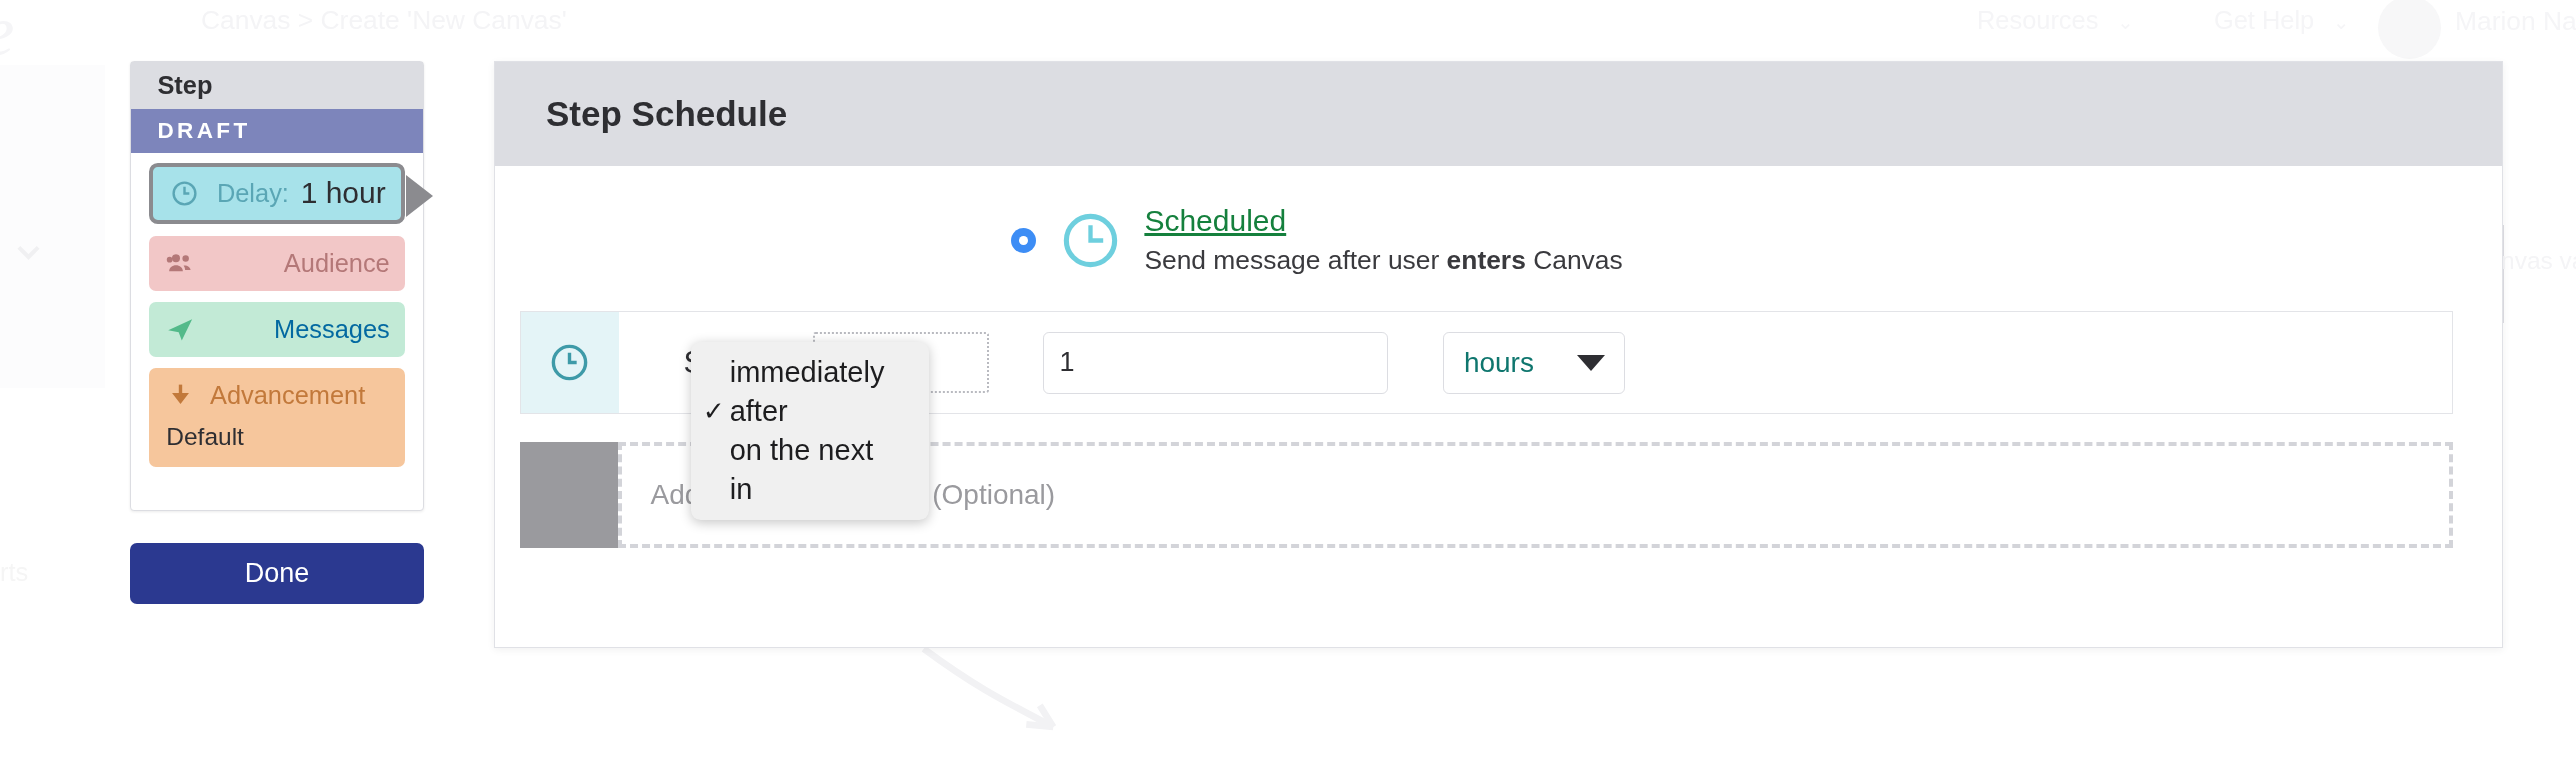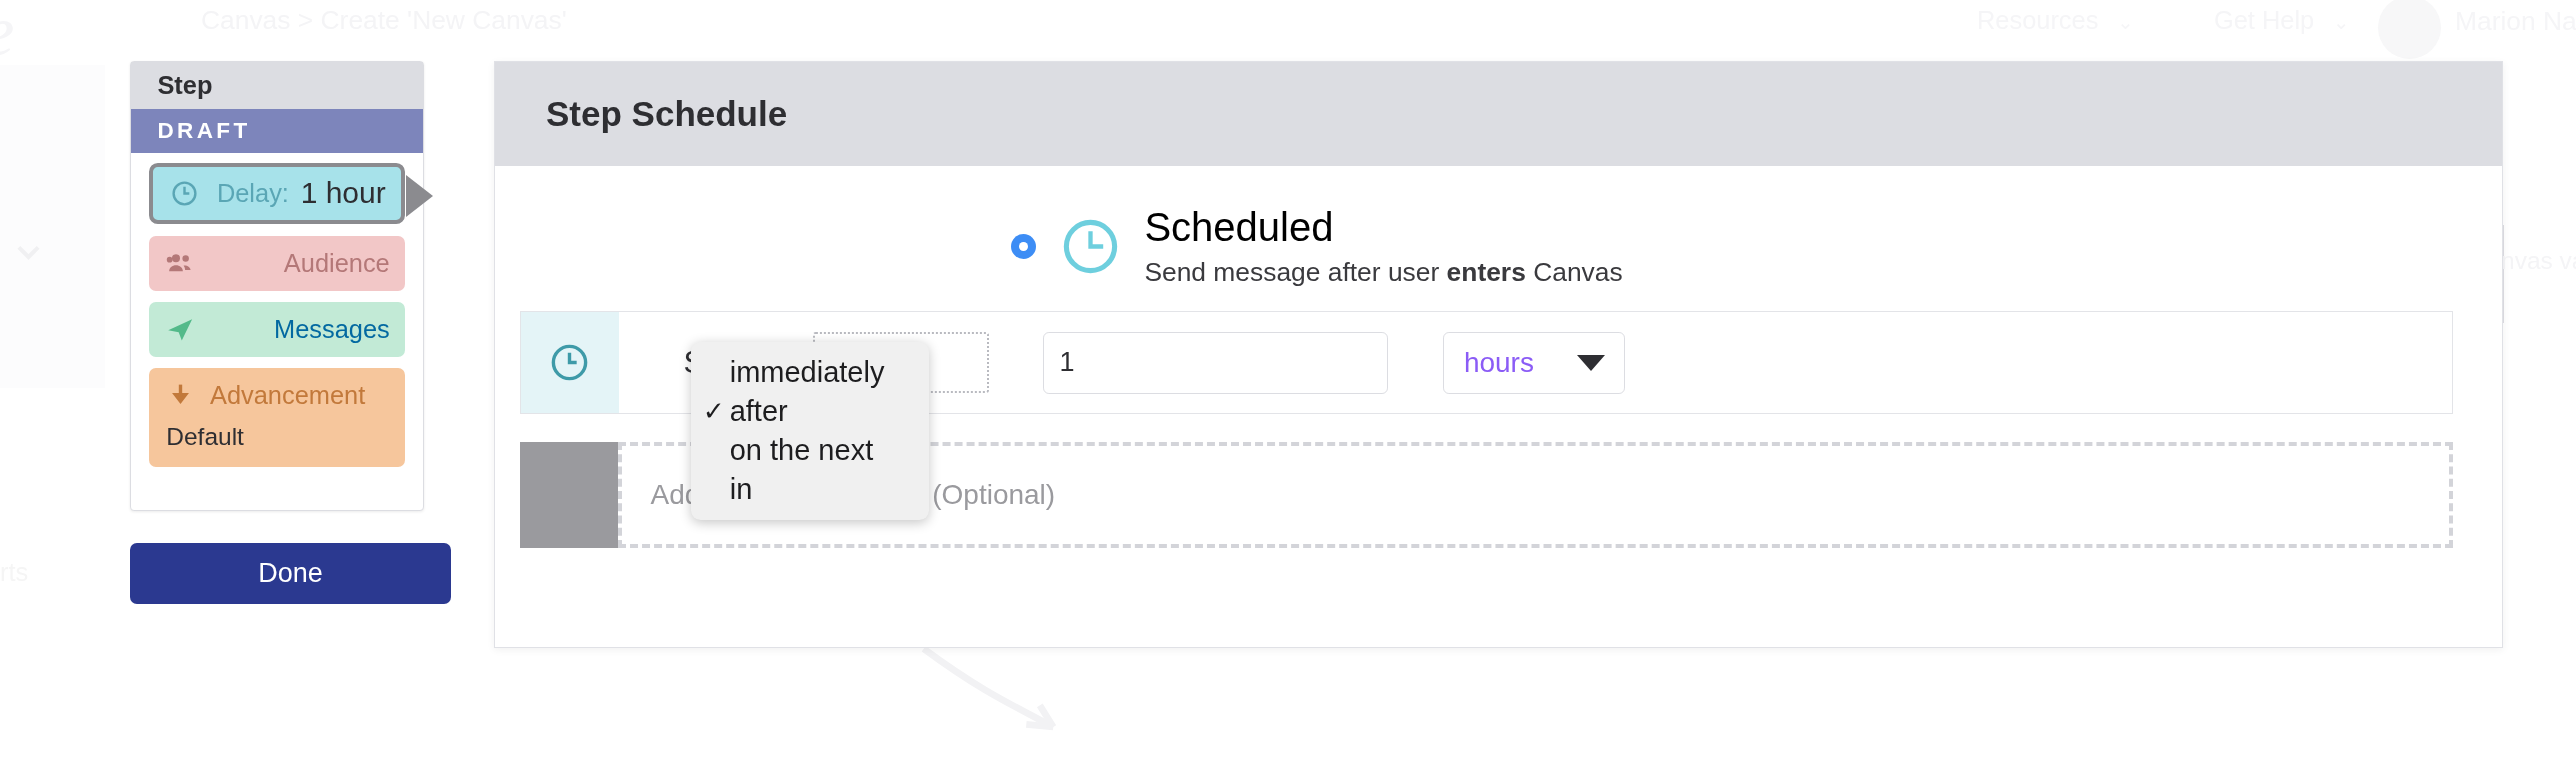--- a/index.html
+++ b/index.html
@@ -136,21 +136,21 @@
   .chip-messages { background:#c2ead6; }
   .chip-messages .chip-label { color:#0369a1; }
   .chip-advancement {
     background:#f6c69c; height:auto; display:block; padding:12.7px 15.7px 15.7px 15.7px;
   }
   .adv-row { display:flex; align-items:center; }
   .adv-row .chip-label { color:#c2793b; }
   .adv-default { font-size:24.5px; color:#2e2e32; margin-top:13.7px; padding-left:2px; }
 
   .done-btn {
-    position:absolute; left:130px; top:543px; width:321px; height:61px;
+    position:absolute; left:130px; top:543px; width:294px; height:61px;
     background:#2b3990; color:#ffffff; border:none; border-radius:6.9px;
     font-size:27px; font-family:"Liberation Sans", sans-serif; cursor:pointer;
   }
 
   
   .modal {
     position:absolute; left:494px; top:61px; width:2009px; height:587px;
     background:#ffffff; border:1px solid #e0e1e6;
     box-shadow:0 2px 7.8px rgba(0,0,0,0.06);
   }
@@ -164,21 +164,21 @@
   .radio-row { display:flex; padding:37px 0 0 0; }
   .radio-opt { display:flex; align-items:center; }
   .radio-opt.scheduled { margin-left:516px; }
   .radio-mark {
     width:25.4px; height:25.4px; border-radius:50%; flex:none;
     display:flex; align-items:center; justify-content:center;
   }
   .radio-mark.on { background:#3d8df5; }
   .radio-mark.on::after { content:""; width:8.8px; height:8.8px; border-radius:50%; background:#ffffff; }
   .opt-icon { width:61px; height:61px; margin:0 23.5px 0 23.5px; flex:none; }
-  .opt-text-title { font-size:40px; color:#000000; line-height:1.2; }
+  .opt-text-title { font-size:30px; color:#15803d; line-height:1.2;text-decoration:underline; }
   .opt-text-sub { font-size:26.4px; color:#3a3a3e; line-height:1.35; margin-top:3.9px; white-space:nowrap; }
   .opt-text-sub b { font-weight:bold;margin-top:44px; }
 
   .send-row {
     position:absolute; left:24.5px; top:145px; width:1933px; height:103px;
     border:1px solid #e3e4e8; background:#ffffff; display:flex; align-items:center;gap:32px;
   }
   .send-row-stripe {
     width:98px; height:100%; background:#e4f4f7;
     display:flex; align-items:center; justify-content:center; flex:none;
@@ -192,21 +192,21 @@
   .num-input {
     margin-left:21.5px; width:345px; height:62px; border:1px solid #dcdde2;
     border-radius:5.9px; font-size:27px; color:#2e2e32; padding-left:15.7px;
     font-family:"Liberation Sans", sans-serif; background:#fff;
   }
   .unit-select {
     margin-left:23.5px; width:182px; height:62px; border:1px solid #dcdde2;
     border-radius:5.9px; background:#ffffff; display:flex; align-items:center;
     padding:0 19.6px; justify-content:space-between; cursor:pointer;
   }
-  .unit-select .unit-text { font-size:28px; color:#8b5cf6; }
+  .unit-select .unit-text { font-size:28px; color:#0f766e; }
   .caret-down {
     width:0; height:0; border-left:14.7px solid transparent;
     border-right:14.7px solid transparent; border-top:16.6px solid #2e2e32;
   }
 
   .exception-row {
     position:absolute; left:24.5px; top:276px; width:1933px; height:106px;
     display:flex; align-items:stretch;
   }
   .exception-stripe { width:98px; background:#9a9a9e; flex:none; }

